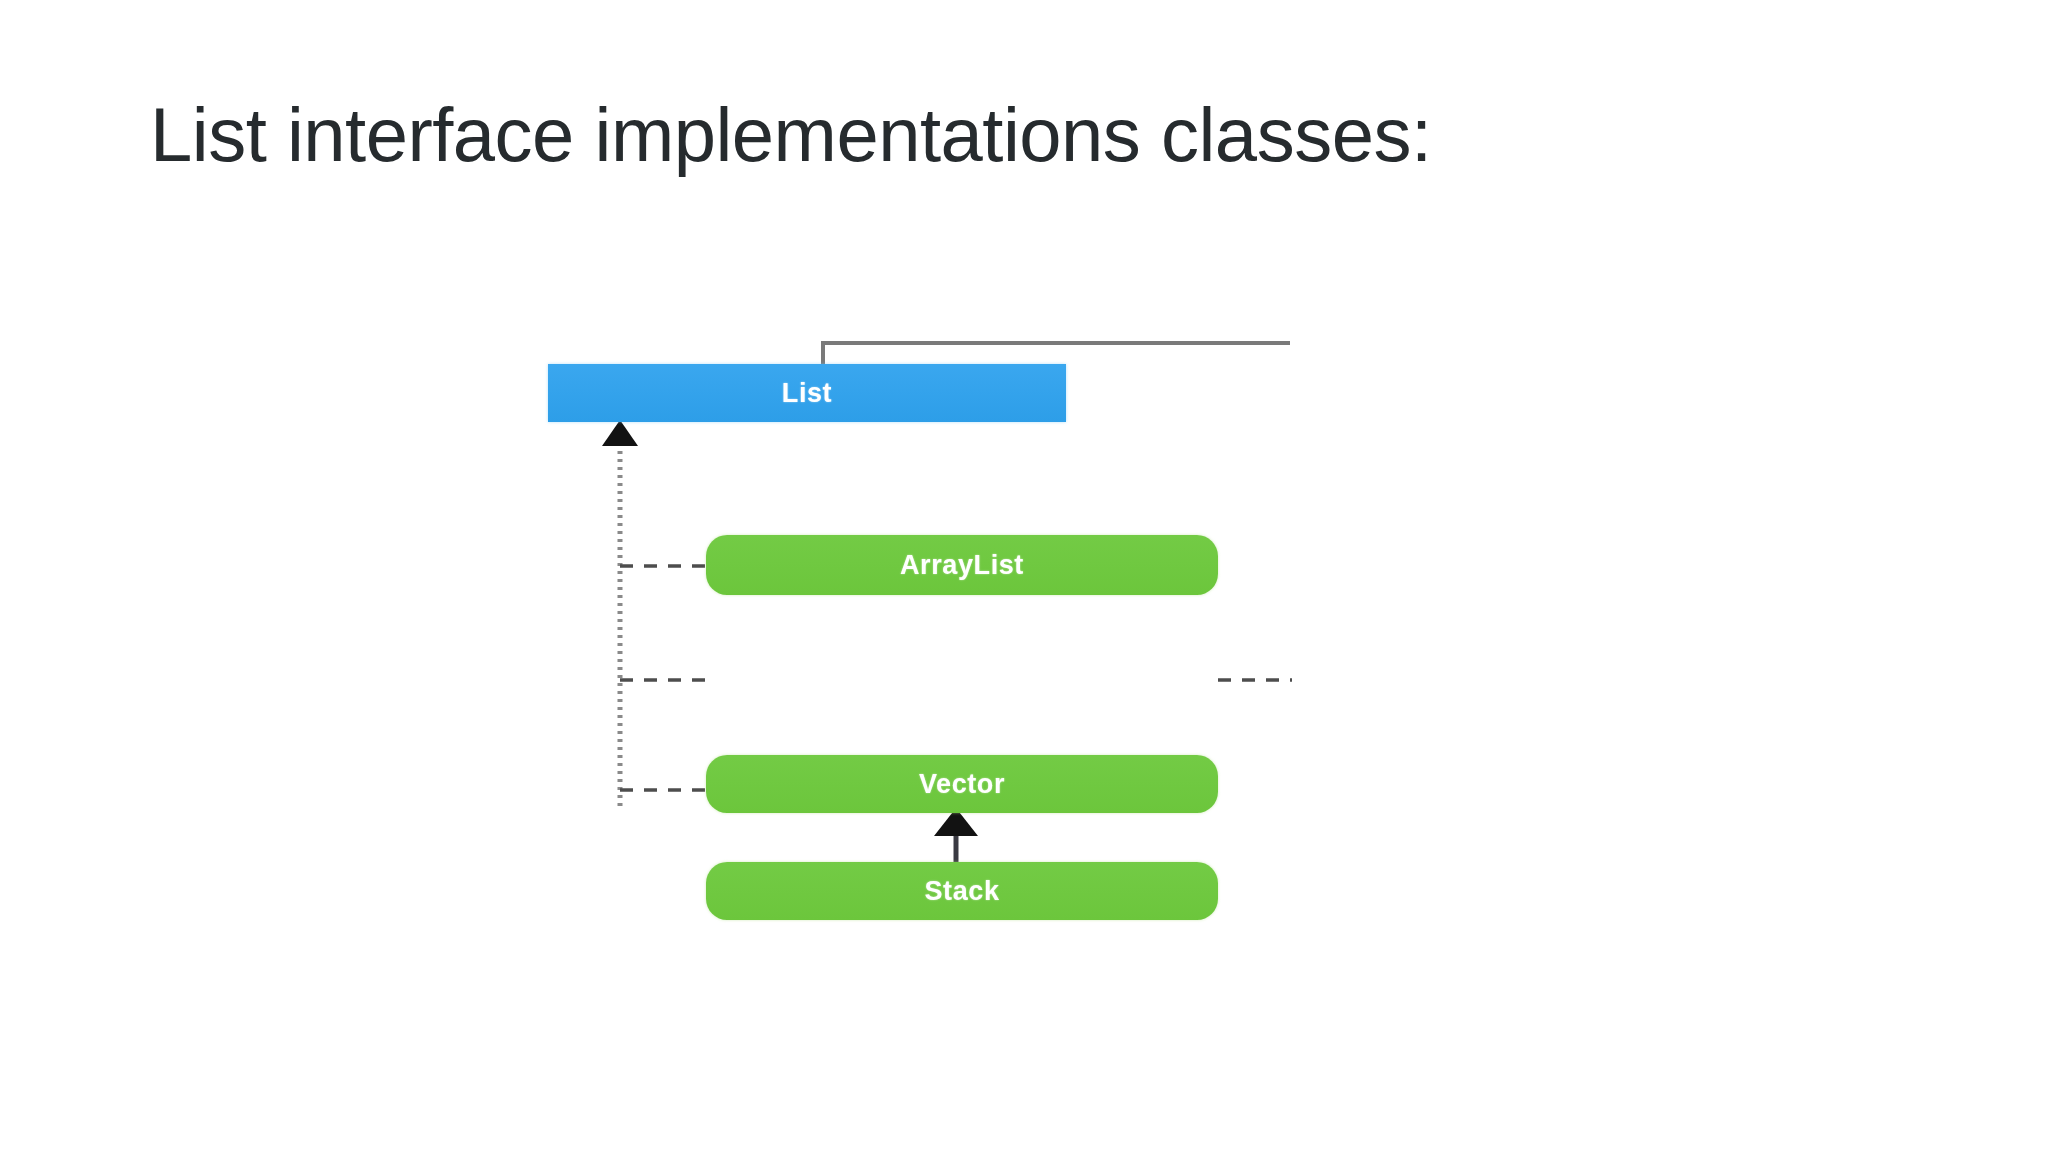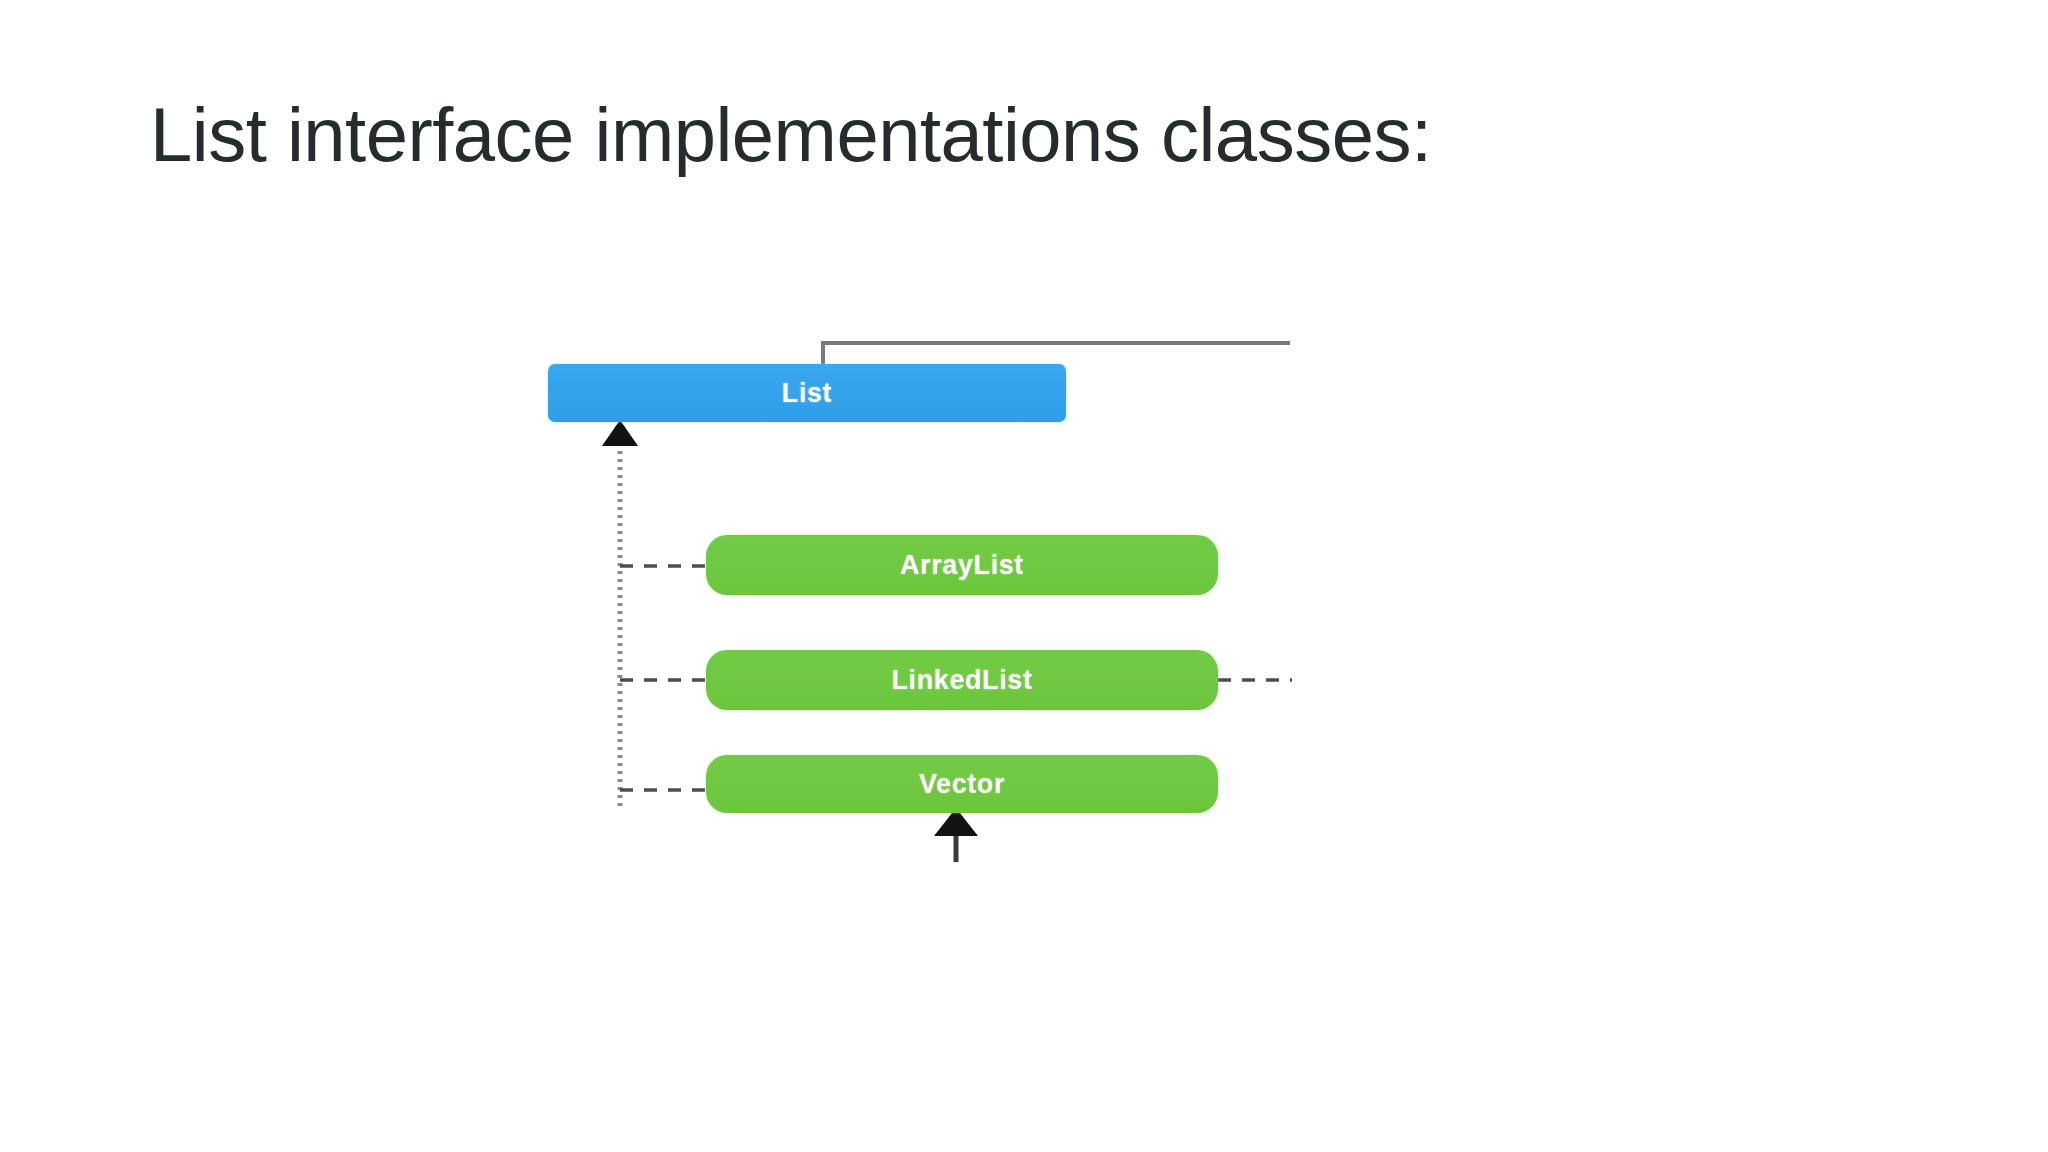--- a/index.html
+++ b/index.html
@@ -46,21 +46,20 @@
     color: #ffffff;
     font-weight: 700;
     letter-spacing: 0.6px;
     text-shadow: 0 0 2px rgba(255,255,255,0.55);
     font-size: 27px;
     box-sizing: border-box;
   }
   .node-list {
     background: linear-gradient(180deg, #3aa7ef 0%, #2d9ee8 100%);
     box-shadow: 0 0 3px rgba(120,200,250,0.55);
-    border-radius: 7px;
   }
   .node-green {
     background: linear-gradient(180deg, #73cb45 0%, #6cc63c 100%);
     box-shadow: 0 0 3px rgba(180,225,140,0.6);
     border-radius: 21px;
   }
   .node-label {
     pointer-events: none;
   }
   svg.connectors {
@@ -116,23 +115,23 @@
     </svg>
 
     <div class="node node-list" style="left:548px; top:364px; width:518px; height:58px;">
       <span class="node-label">List</span>
     </div>
 
     <div class="node node-green" style="left:706px; top:535px; width:512px; height:60px;">
       <span class="node-label">ArrayList</span>
     </div>
 
-    <div class="node node-green" style="left:706px; top:650px; width:512px; height:60px;">
-      <span class="node-label">LinkedList</span>
-    </div>
 
     <div class="node node-green" style="left:706px; top:755px; width:512px; height:58px;align-items:center;">
       <span class="node-label">Vector</span>
     </div>
 
+    <div class="node node-green" style="left:706px; top:862px; width:512px; height:58px;">
+      <span class="node-label">Stack</span>
+    </div>
 
   </div>
 </div>
 
 </body></html>

